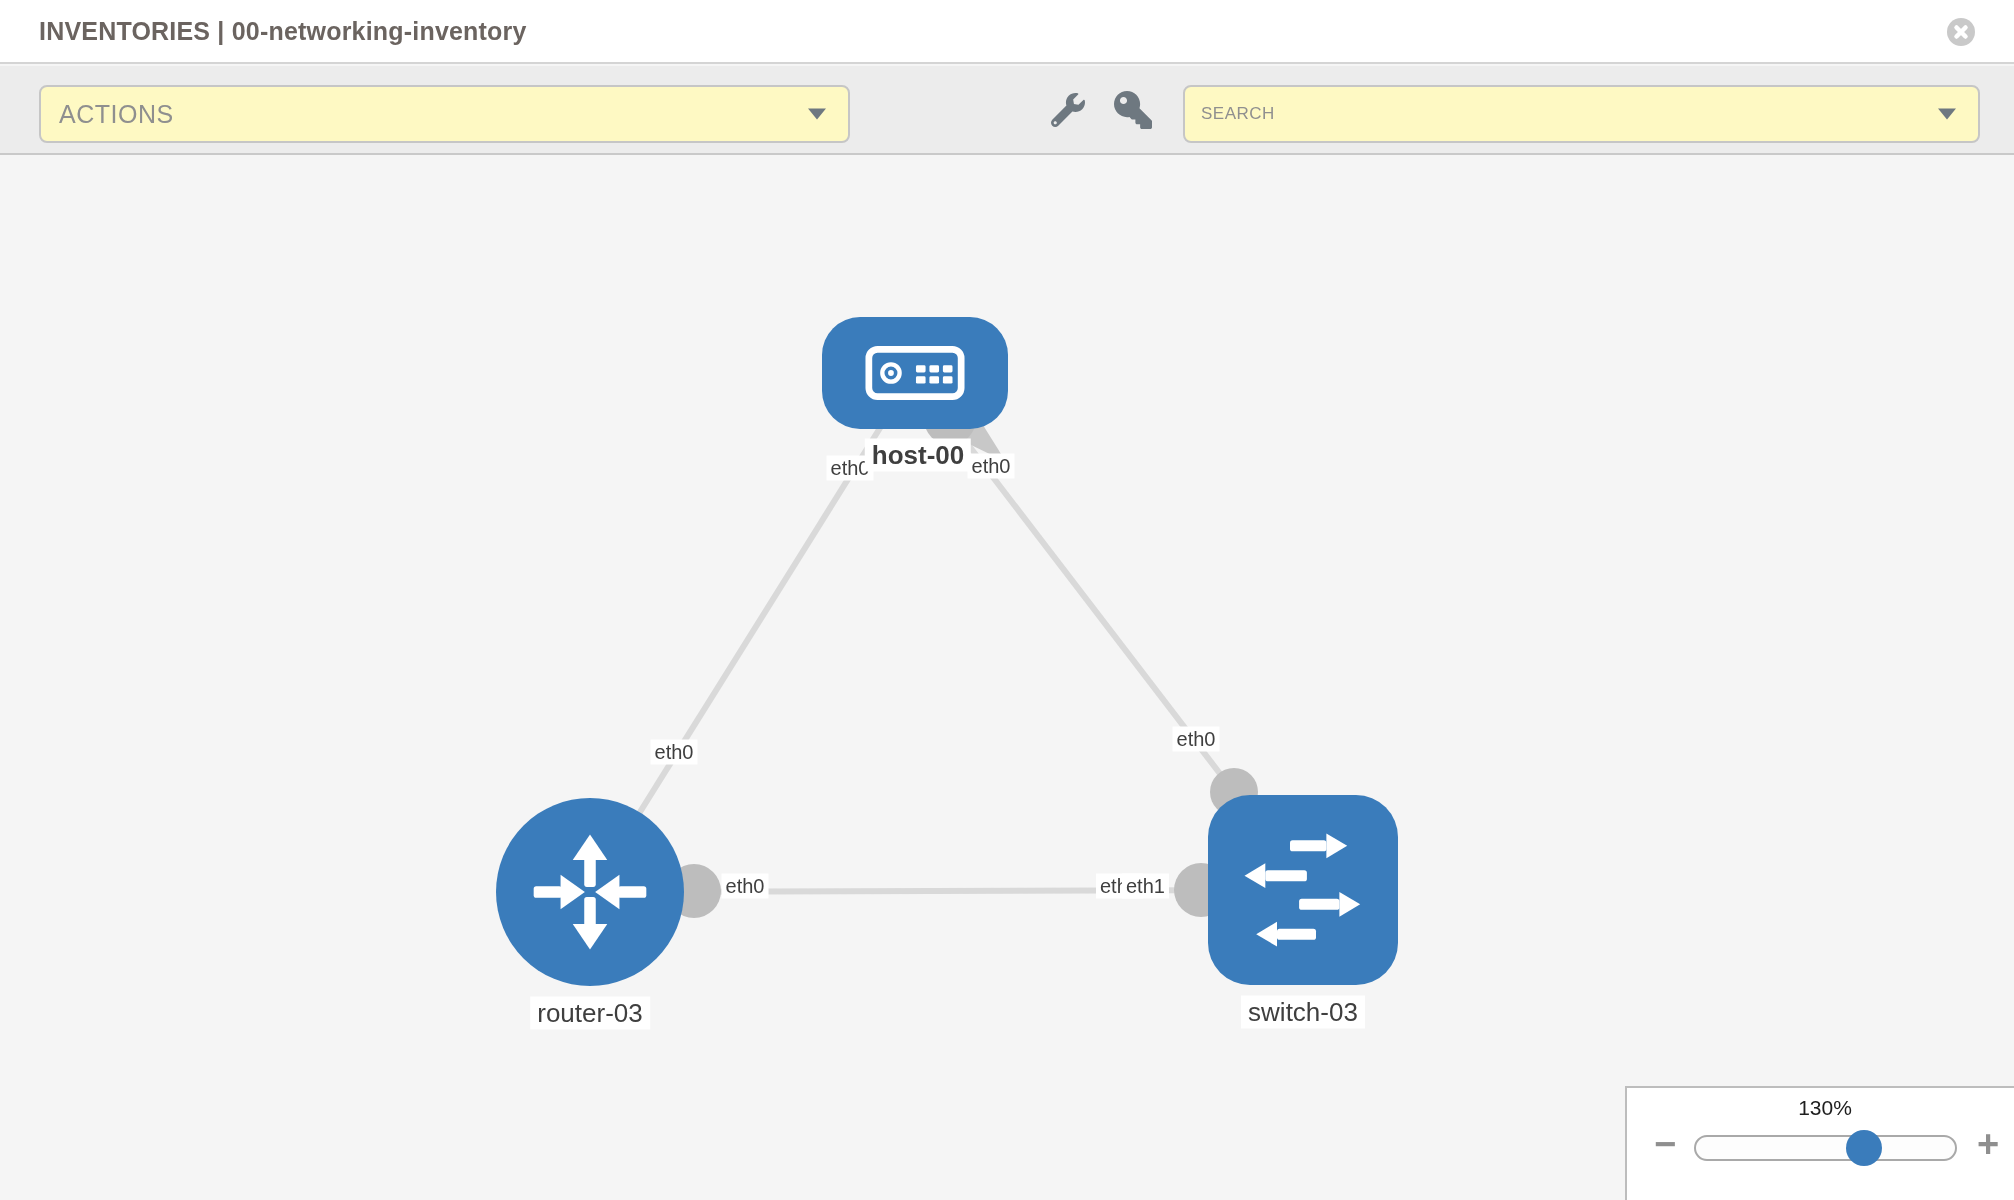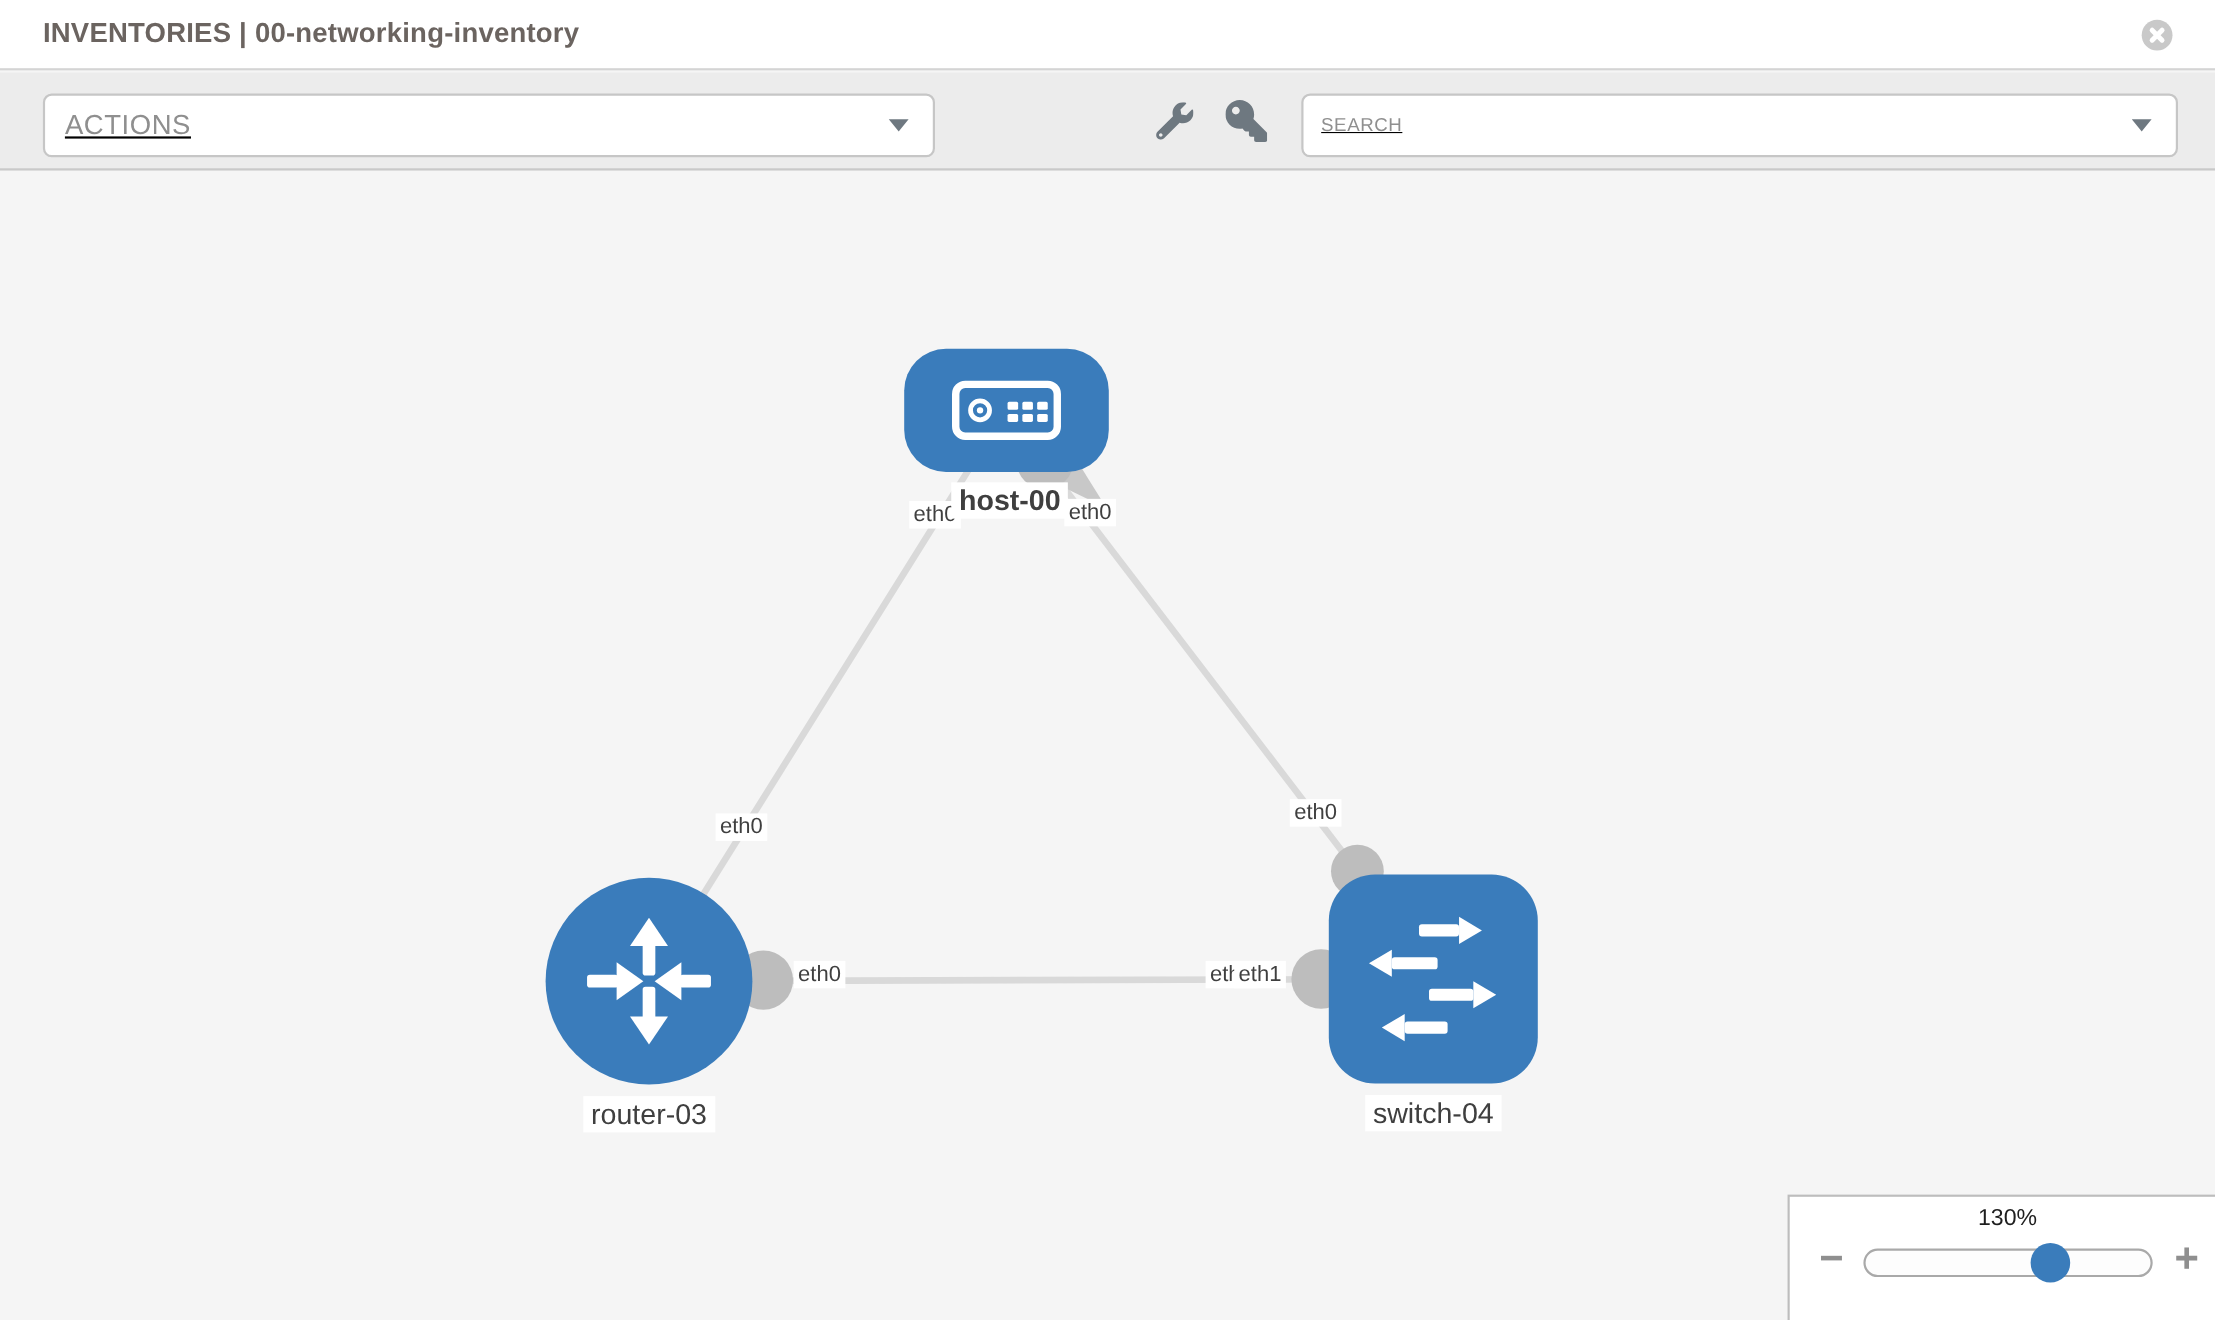--- a/index.html
+++ b/index.html
@@ -25,22 +25,22 @@
     display: flex; align-items: center; justify-content: center;
   }
 
   
   .toolbar {
     position: absolute; top: 66px; left: 0; width: 2014px; height: 89px;
     background: #ececec; border-bottom: 2px solid #c9c9c9; z-index: 20;
   }
   .combo {
     position: absolute; top: 19px; height: 58px;
-    background: #ffffff; border: 2px solid #c6c6c6; border-radius: 8px;
-    display: flex; align-items: center; text-decoration: underline;
+    background: #fef9c3; border: 2px solid #c6c6c6; border-radius: 8px;
+    display: flex; align-items: center;
   }
   .combo-actions { left: 39px; width: 811px; }
   .combo-search  { left: 1183px; width: 797px; }
   .combo-label {
     padding-left: 18px; font-size: 25px; color: #8f8f8f; letter-spacing: 0.5px;
   }
   .combo input {
     flex: 1; border: none; outline: none; background: transparent;
     padding-left: 16px; font-size: 17px; color: #555;
     font-family: "Liberation Sans", "DejaVu Sans", sans-serif;
@@ -200,21 +200,21 @@
       <polygon points="21,29.5 21,48.5 5,39"></polygon>
       <rect x="47" y="56.75" width="31" height="8.5" rx="2"></rect>
       <polygon points="78,51.5 78,70.5 94,61"></polygon>
       <rect x="30" y="79.75" width="30" height="8.5" rx="2"></rect>
       <polygon points="30,74.5 30,93.5 14,84"></polygon>
     </svg>
   </div>
 
   <div class="node-label" style="left:918px; top:455px;font-weight:bold;">host-00</div>
   <div class="node-label" style="left:590px; top:1013px;">router-03</div>
-  <div class="node-label" style="left:1303px; top:1012px;">switch-04</div>
+  <div class="node-label" style="left:1303px; top:1012px;">switch-03</div>
 
   <div class="eth-label" style="left:850px; top:468px;">eth0</div>
   <div class="eth-label" style="left:674px; top:752px;">eth0</div>
   <div class="eth-label" style="left:991px; top:466px;">eth0</div>
   <div class="eth-label" style="left:1196px; top:739px;">eth0</div>
   <div class="eth-label" style="left:745px; top:886px;">eth0</div>
 
   <div class="eth-label eth-anchored" style="left:1096px; top:886px; z-index:4;">eth0</div>
   <div class="eth-label eth-anchored" style="left:1122px; top:886px; z-index:5;">eth1</div>
 

